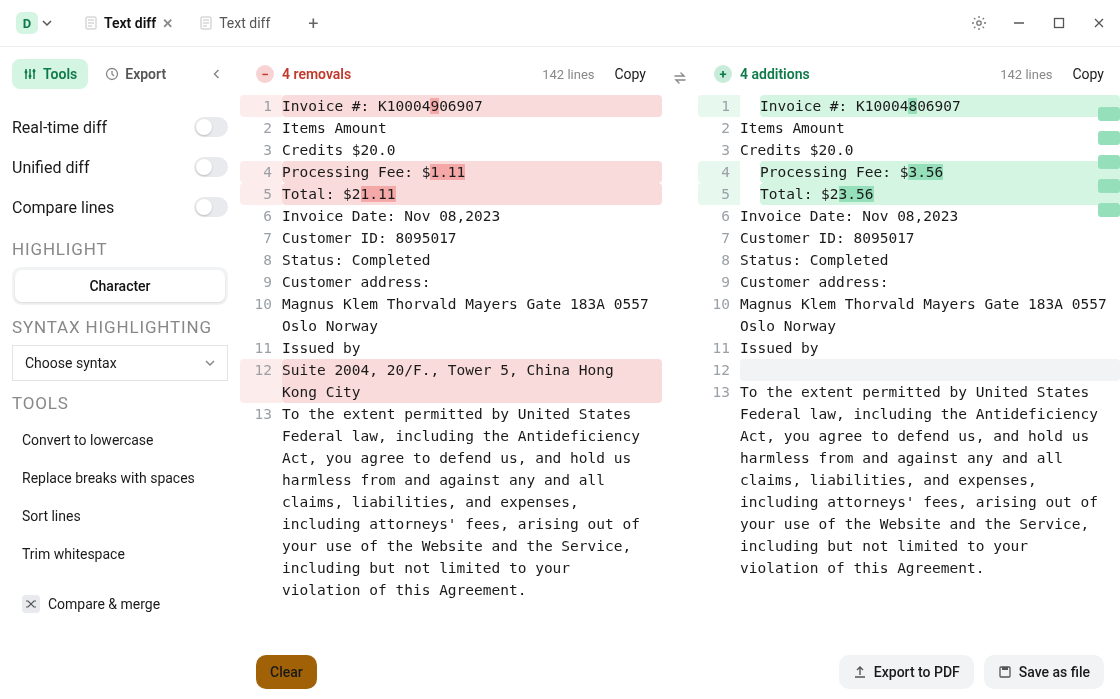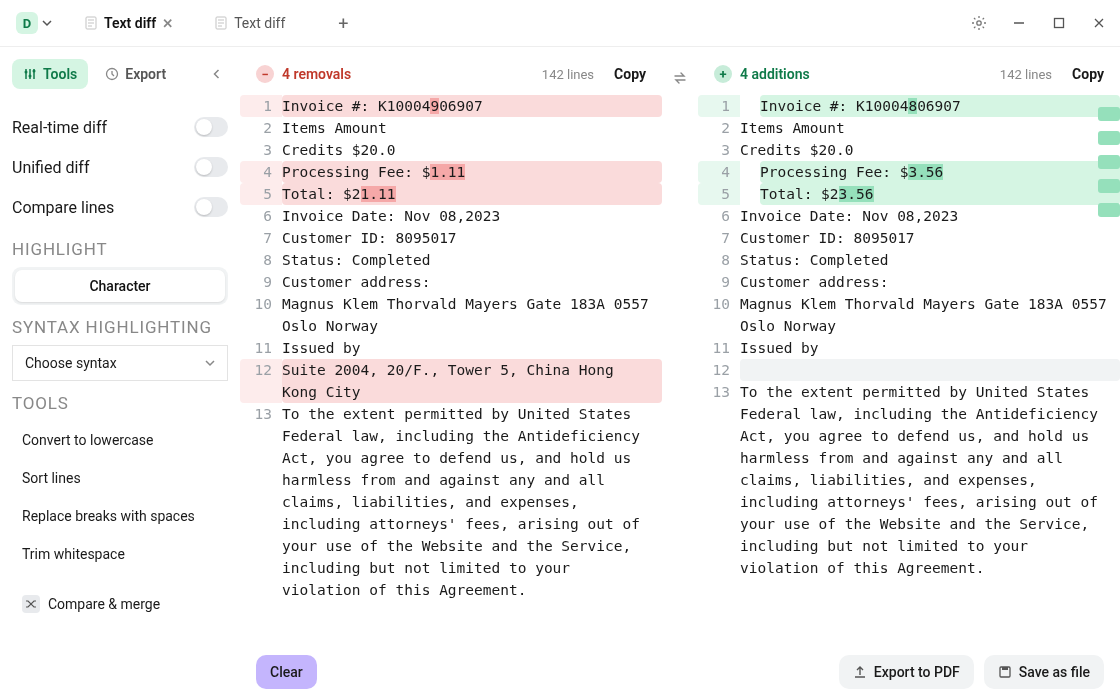--- a/index.html
+++ b/index.html
@@ -2,21 +2,21 @@
 <html><head>
 <meta charset="utf-8">
 <style>
 * { margin: 0; padding: 0; box-sizing: border-box; }
 body { font-family: -apple-system, BlinkMacSystemFont, "Segoe UI", Roboto, sans-serif; background: #fff; color: #1a1a1a; overflow: hidden; width: 1120px; height: 699px; position: relative; }
 
 
 .titlebar { display: flex; align-items: center; height: 47px; padding: 0 12px; border-bottom: 1px solid #eee; }
 .logo-wrap { display: flex; align-items: center; gap: 4px; padding: 2px 4px; border-radius: 6px; }
 .logo { width: 22px; height: 22px; background: #d5f5e3; border-radius: 6px; display: flex; align-items: center; justify-content: center; font-weight: 700; color: #0f7a49; font-size: 13px; }
-.tabs { display: flex; align-items: center; margin-left: 18px; gap: 21px; }
+.tabs { display: flex; align-items: center; margin-left: 18px; gap: 6px; }
 .tab { display: flex; align-items: center; gap: 6px; padding: 6px 10px; border-radius: 6px; font-size: 14px; color: #555; }
 .tab.active { color: #111; font-weight: 600; }
 .tab-icon { width: 14px; height: 14px; opacity: .5; }
 .tab-close { opacity: .5; font-size: 13px; }
 .new-tab { margin-left: 14px; font-size: 18px; color: #666; padding: 4px 8px; }
 .titlebar-right { margin-left: auto; display: flex; align-items: center; gap: 22px; font-size: 15px; color: #666; }
 .win-btn { width: 18px; height: 18px; display: flex; align-items: center; justify-content: center; }
 
 
 .main { display: flex; height: calc(100% - 47px); }
@@ -47,21 +47,21 @@
 
 .panes { flex: 1; display: flex; position: relative; background: #fff; }
 .pane { flex: 1; display: flex; flex-direction: column; min-width: 0; }
 .pane-header { display: flex; align-items: center; padding: 18px 16px 12px 16px; gap: 8px; font-size: 14px; }
 .badge-circle { width: 18px; height: 18px; border-radius: 50%; display: flex; align-items: center; justify-content: center; font-size: 13px; font-weight: 700; line-height:1;}
 .badge-circle.minus { background: #f8d3d3; color: #c0392b; }
 .badge-circle.plus { background: #c7ecd9; color: #0f7a49; }
 .removals { color: #c0392b; font-weight: 600; }
 .additions { color: #0f7a49; font-weight: 600; }
 .line-count { margin-left: auto; color: #888; font-size: 13px; }
-.copy-btn { font-weight: 700; margin-left: 12px; text-align: right; }
+.copy-btn { font-weight: 400; margin-left: 12px; text-align: right; }
 
 .swap-col { width: 36px; display: flex; align-items: flex-start; justify-content: center; padding-top: 20px; }
 .swap-btn { width: 22px; height: 22px; display: flex; align-items: center; justify-content: center; color: #888; }
 
 .code-area { flex: 1; overflow: auto; font-family: "SF Mono", Menlo, Consolas, monospace; font-size: 14.5px; line-height: 22px; padding-bottom: 20px;}
 .line { display: flex; }
 .gutter { width: 42px; text-align: right; padding-right: 10px; color: #9aa0a6; user-select: none; flex-shrink: 0; }
 .content { flex: 1; padding-right: 10px; white-space: pre-wrap; word-break: break-word; }
 .line.del .content { background: #fadbdb; border-radius: 4px;}
 .line.del .gutter { background: #fdecec; border-radius: 4px 0 0 4px;}
@@ -73,21 +73,21 @@
 .line.empty .gutter {}
 
 
 .minimap { position: absolute; right: 0; top: 60px; width: 22px; display: flex; flex-direction: column; gap: 10px; }
 .mark { height: 14px; border-radius: 3px; }
 .mark.add { background: #95e0bb; }
 
 
 .footer { position: absolute; bottom: 0; left: 240px; right: 0; height: 54px; display: flex; align-items: center; padding: 0 16px; background: #fff;}
 .footer-btn { display: flex; align-items: center; gap: 7px; padding: 9px 14px; border-radius: 10px; font-size: 14px; font-weight: 500; background: #f1f3f4; }
-.footer .clear { background: #c4b5fd; }
+.footer .clear { background: #a16207; }
 .footer-right { margin-left: auto; display: flex; gap: 10px; }
 
 svg { display: block; }
 </style>
 </head>
 <body>
 
 <div class="titlebar">
   <div class="logo-wrap">
     <div class="logo">D</div>
@@ -190,22 +190,22 @@
     <div class="section-label">SYNTAX HIGHLIGHTING</div>
     <div class="select-box">
       <span>Choose syntax</span>
       <svg width="10" height="10" viewBox="0 0 10 10">
           <path d="M1 3l4 4 4-4" stroke="#888" stroke-width="1.5" fill="none"></path>
         </svg>
     </div>
 
     <div class="section-label">TOOLS</div>
     <div class="tool-item">Convert to lowercase</div>
+    <div class="tool-item">Replace breaks with spaces</div>
     <div class="tool-item">Sort lines</div>
-    <div class="tool-item">Replace breaks with spaces</div>
     <div class="tool-item">Trim whitespace</div>
 
     <div class="compare-merge">
       <div class="shuffle-icon">
         <svg width="12" height="12" viewBox="0 0 12 12">
             <path d="M1 3h2l6 6h2M1 9h2l6-6h2" stroke="#555" fill="none" stroke-width="1.2"></path>
           </svg>
       </div>
       <span>Compare &amp; merge</span>
     </div>

